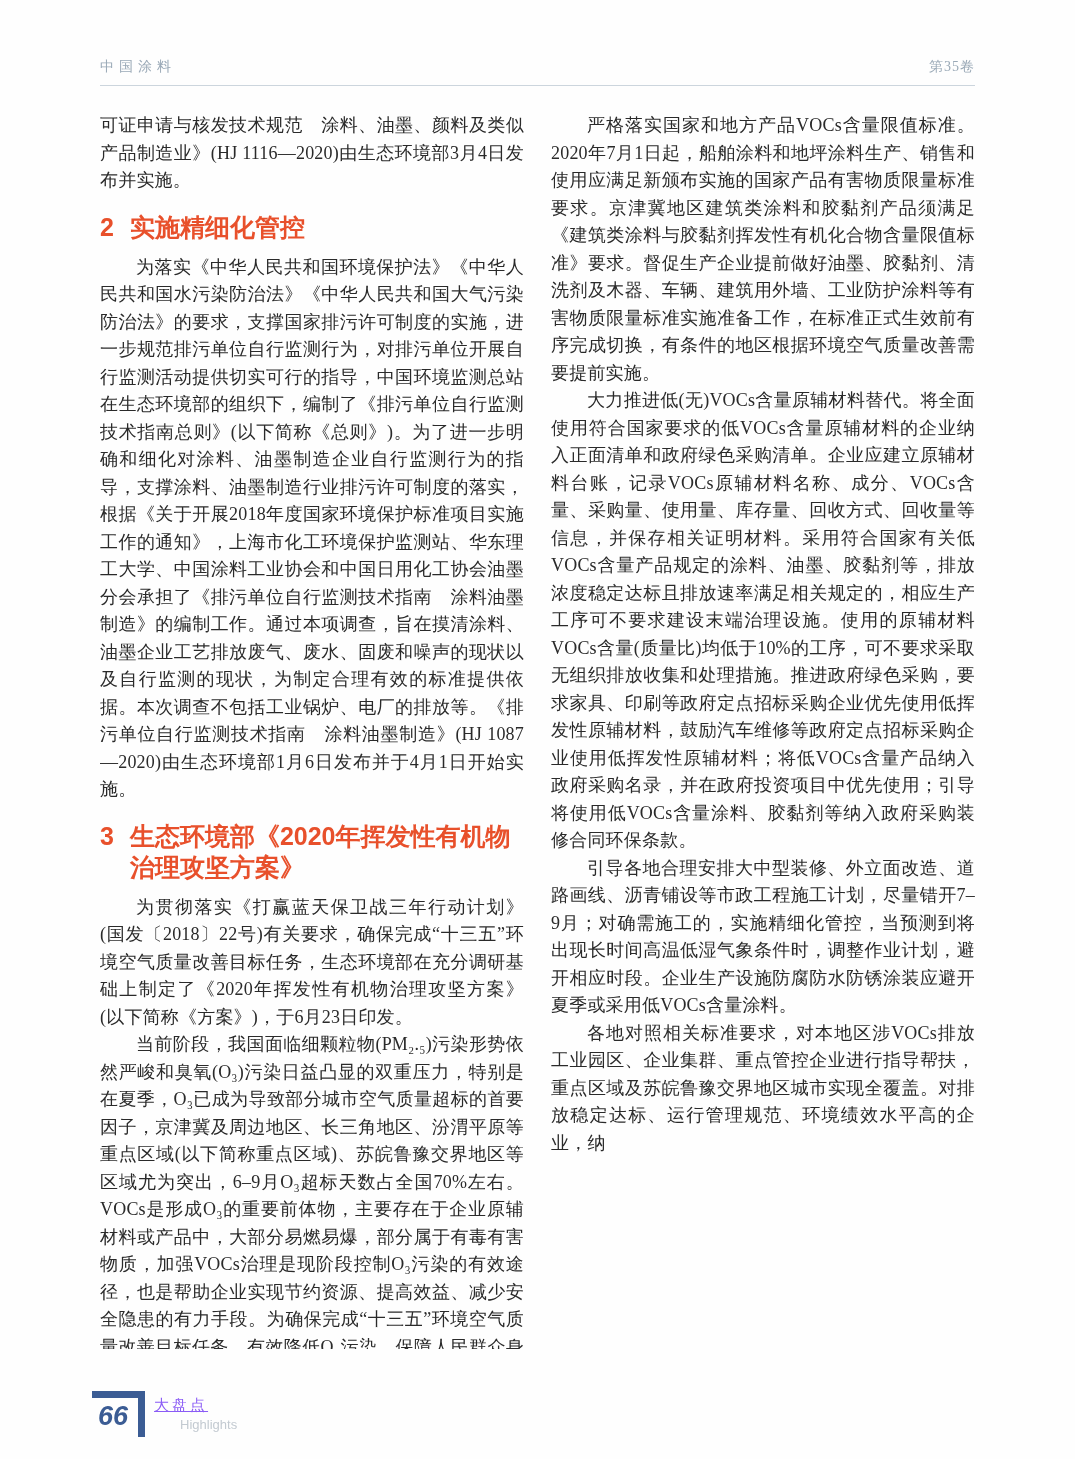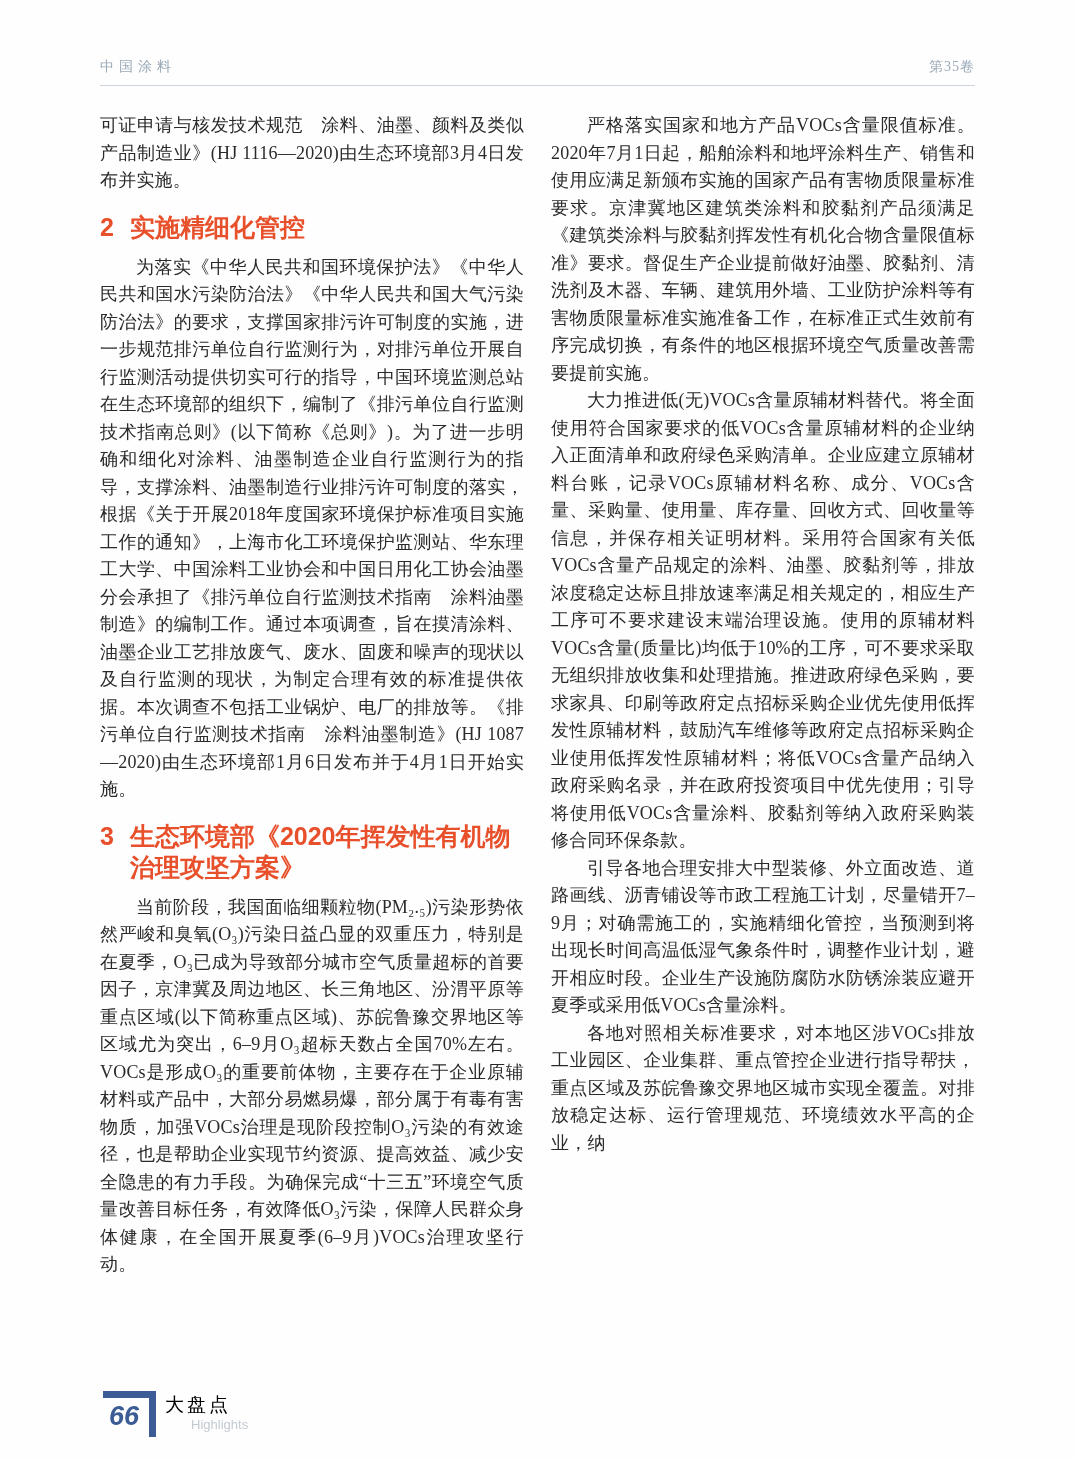--- a/index.html
+++ b/index.html
@@ -52,43 +52,44 @@
     font-weight: bold;
     font-size: 25px;
     line-height: 31px;
     color: #e8502b;
   }
   .section-heading .sec-num { flex: 0 0 auto; }
   .section-heading .sec-title { flex: 1 1 auto; }
   
   .footer {
     position: absolute;
-    left: 103px; bottom: 22px;
+    left: 92px; bottom: 22px;
     display: flex;
     align-items: flex-start;
   }
   .pagenum-box {
     border-top: 7px solid #3b5c94;
     border-right: 7px solid #3b5c94;
     height: 46px;
     padding: 3px 10px 0 6px;
   }
   .pagenum {
     font-family: "Liberation Sans", "DejaVu Sans", sans-serif;
     font-style: italic;
     font-weight: bold;
     font-size: 27px;
     color: #3b5c94;
   }
   .footer-labels { padding: 2px 0 0 9px; }
   .footer-zh {
-    font-size: 19px;
+    font-size: 15px;
     letter-spacing: 3px;
-    color: #000000;
+    color: #8b5cf6;
     line-height: 24px;
+    text-decoration: underline;
   }
   .footer-en {
     font-family: "Liberation Sans", "DejaVu Sans", sans-serif;
     font-size: 13px;
     color: #c3cad1;
     line-height: 15px;
     margin-left: 26px;
   }
 </style>
 </head>
@@ -111,20 +112,21 @@
         <span class="sec-title">实施精细化管控</span>
       </div>
 
       <p class="para">为落实《中华人民共和国环境保护法》《中华人民共和国水污染防治法》《中华人民共和国大气污染防治法》的要求，支撑国家排污许可制度的实施，进一步规范排污单位自行监测行为，对排污单位开展自行监测活动提供切实可行的指导，中国环境监测总站在生态环境部的组织下，编制了《排污单位自行监测技术指南总则》(以下简称《总则》)。为了进一步明确和细化对涂料、油墨制造企业自行监测行为的指导，支撑涂料、油墨制造行业排污许可制度的落实，根据《关于开展2018年度国家环境保护标准项目实施工作的通知》，上海市化工环境保护监测站、华东理工大学、中国涂料工业协会和中国日用化工协会油墨分会承担了《排污单位自行监测技术指南　涂料油墨制造》的编制工作。通过本项调查，旨在摸清涂料、油墨企业工艺排放废气、废水、固废和噪声的现状以及自行监测的现状，为制定合理有效的标准提供依据。本次调查不包括工业锅炉、电厂的排放等。《排污单位自行监测技术指南　涂料油墨制造》(HJ 1087—2020)由生态环境部1月6日发布并于4月1日开始实施。</p>
 
       <div class="section-heading">
         <span class="sec-num">3</span>
         <span class="sec-title">生态环境部《2020年挥发性有机物治理攻坚方案》</span>
       </div>
 
+      <p class="para">为贯彻落实《打赢蓝天保卫战三年行动计划》(国发〔2018〕22号)有关要求，确保完成“十三五”环境空气质量改善目标任务，生态环境部在充分调研基础上制定了《2020年挥发性有机物治理攻坚方案》(以下简称《方案》)，于6月23日印发。</p>
       <p class="para">当前阶段，我国面临细颗粒物(PM₂.₅)污染形势依然严峻和臭氧(O₃)污染日益凸显的双重压力，特别是在夏季，O₃已成为导致部分城市空气质量超标的首要因子，京津冀及周边地区、长三角地区、汾渭平原等重点区域(以下简称重点区域)、苏皖鲁豫交界地区等区域尤为突出，6–9月O₃超标天数占全国70%左右。VOCs是形成O₃的重要前体物，主要存在于企业原辅材料或产品中，大部分易燃易爆，部分属于有毒有害物质，加强VOCs治理是现阶段控制O₃污染的有效途径，也是帮助企业实现节约资源、提高效益、减少安全隐患的有力手段。为确保完成“十三五”环境空气质量改善目标任务，有效降低O₃污染，保障人民群众身体健康，在全国开展夏季(6–9月)VOCs治理攻坚行动。</p>
 
     </div>
 
     <div class="col">
       <p class="para">严格落实国家和地方产品VOCs含量限值标准。2020年7月1日起，船舶涂料和地坪涂料生产、销售和使用应满足新颁布实施的国家产品有害物质限量标准要求。京津冀地区建筑类涂料和胶黏剂产品须满足《建筑类涂料与胶黏剂挥发性有机化合物含量限值标准》要求。督促生产企业提前做好油墨、胶黏剂、清洗剂及木器、车辆、建筑用外墙、工业防护涂料等有害物质限量标准实施准备工作，在标准正式生效前有序完成切换，有条件的地区根据环境空气质量改善需要提前实施。</p>
       <p class="para">大力推进低(无)VOCs含量原辅材料替代。将全面使用符合国家要求的低VOCs含量原辅材料的企业纳入正面清单和政府绿色采购清单。企业应建立原辅材料台账，记录VOCs原辅材料名称、成分、VOCs含量、采购量、使用量、库存量、回收方式、回收量等信息，并保存相关证明材料。采用符合国家有关低VOCs含量产品规定的涂料、油墨、胶黏剂等，排放浓度稳定达标且排放速率满足相关规定的，相应生产工序可不要求建设末端治理设施。使用的原辅材料VOCs含量(质量比)均低于10%的工序，可不要求采取无组织排放收集和处理措施。推进政府绿色采购，要求家具、印刷等政府定点招标采购企业优先使用低挥发性原辅材料，鼓励汽车维修等政府定点招标采购企业使用低挥发性原辅材料；将低VOCs含量产品纳入政府采购名录，并在政府投资项目中优先使用；引导将使用低VOCs含量涂料、胶黏剂等纳入政府采购装修合同环保条款。</p>
       <p class="para">引导各地合理安排大中型装修、外立面改造、道路画线、沥青铺设等市政工程施工计划，尽量错开7–9月；对确需施工的，实施精细化管控，当预测到将出现长时间高温低湿气象条件时，调整作业计划，避开相应时段。企业生产设施防腐防水防锈涂装应避开夏季或采用低VOCs含量涂料。</p>
       <p class="para">各地对照相关标准要求，对本地区涉VOCs排放工业园区、企业集群、重点管控企业进行指导帮扶，重点区域及苏皖鲁豫交界地区城市实现全覆盖。对排放稳定达标、运行管理规范、环境绩效水平高的企业，纳</p>
     </div>

